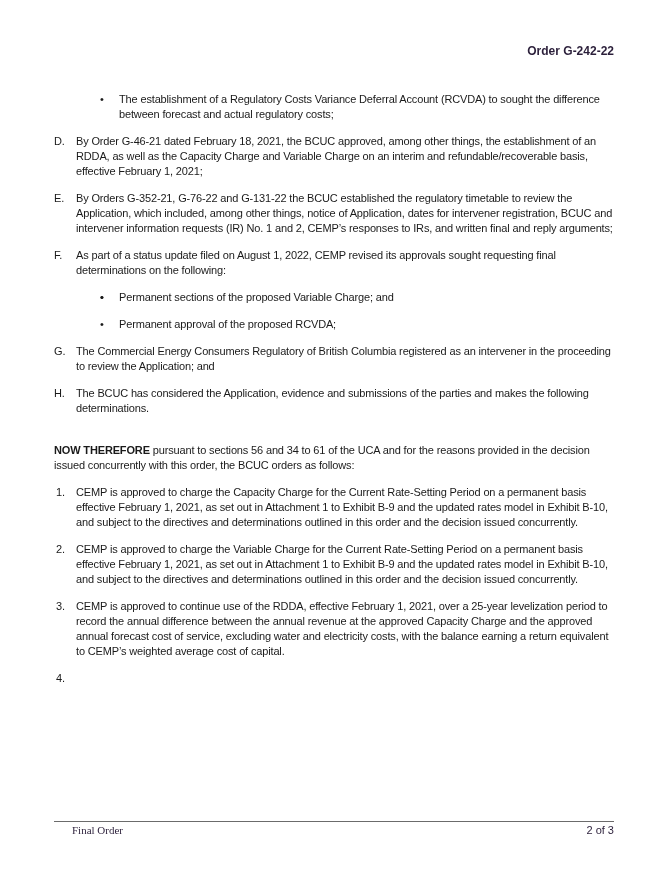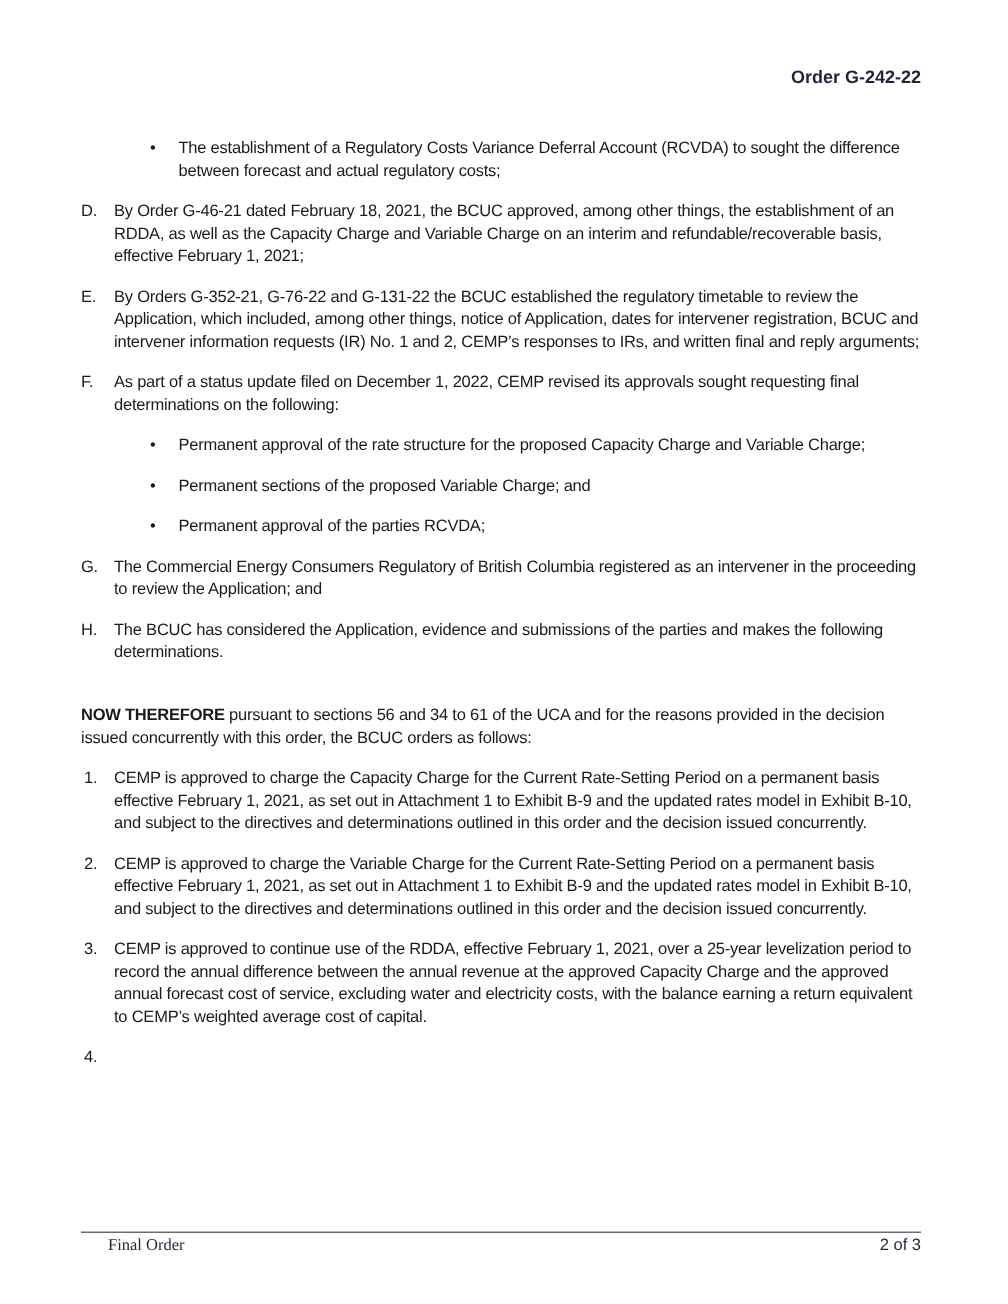--- a/index.html
+++ b/index.html
@@ -36,34 +36,33 @@
     <div class="lettered gap">
       <span class="marker">D.</span>
       <span>By Order G-46-21 dated February 18, 2021, the BCUC approved, among other things, the establishment of an RDDA, as well as the Capacity Charge and Variable Charge on an interim and refundable/recoverable basis, effective February 1, 2021;</span>
     </div>
     <div class="lettered gap">
       <span class="marker">E.</span>
       <span>By Orders G-352-21, G-76-22 and G-131-22 the BCUC established the regulatory timetable to review the Application, which included, among other things, notice of Application, dates for intervener registration, BCUC and intervener information requests (IR) No. 1 and 2, CEMP’s responses to IRs, and written final and reply arguments;</span>
     </div>
     <div class="lettered gap">
       <span class="marker">F.</span>
-      <span>As part of a status update filed on December 1, 2022, CEMP revised its approvals sought requesting final determinations on the following:</span>
+      <span>As part of a status update filed on August 1, 2022, CEMP revised its approvals sought requesting final determinations on the following:</span>
     </div>
 
     <div class="bullet-item gap">
       <span class="dot">•</span>
-      <span>Permanent approval of the rate structure for the proposed Capacity Charge and Variable Charge;</span>
     </div>
     <div class="bullet-item gap">
       <span class="dot">•</span>
       <span>Permanent sections of the proposed Variable Charge; and</span>
     </div>
     <div class="bullet-item gap">
       <span class="dot">•</span>
-      <span>Permanent approval of the parties RCVDA;</span>
+      <span>Permanent approval of the proposed RCVDA;</span>
     </div>
 
     <div class="lettered gap">
       <span class="marker">G.</span>
       <span>The Commercial Energy Consumers Regulatory of British Columbia registered as an intervener in the proceeding to review the Application; and</span>
     </div>
     <div class="lettered gap">
       <span class="marker">H.</span>
       <span>The BCUC has considered the Application, evidence and submissions of the parties and makes the following determinations.</span>
     </div>

